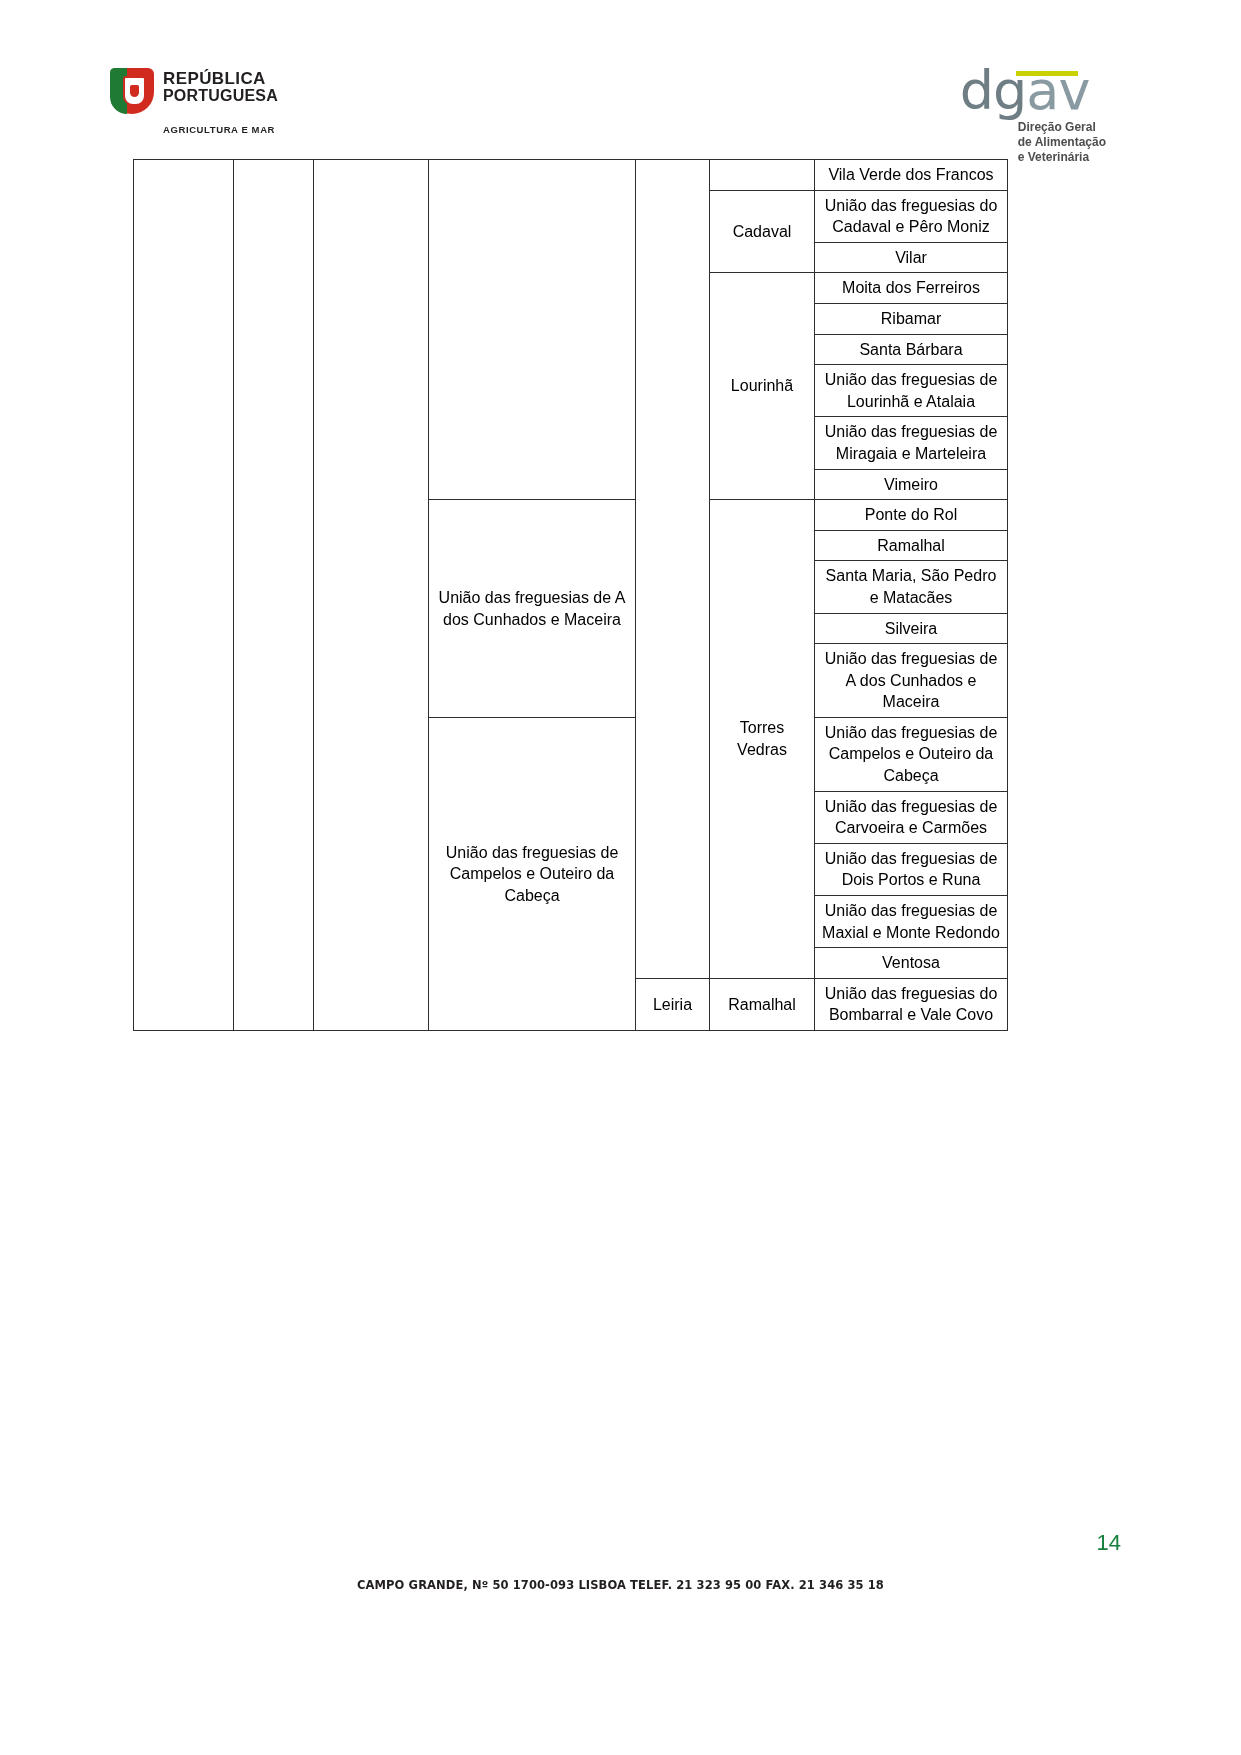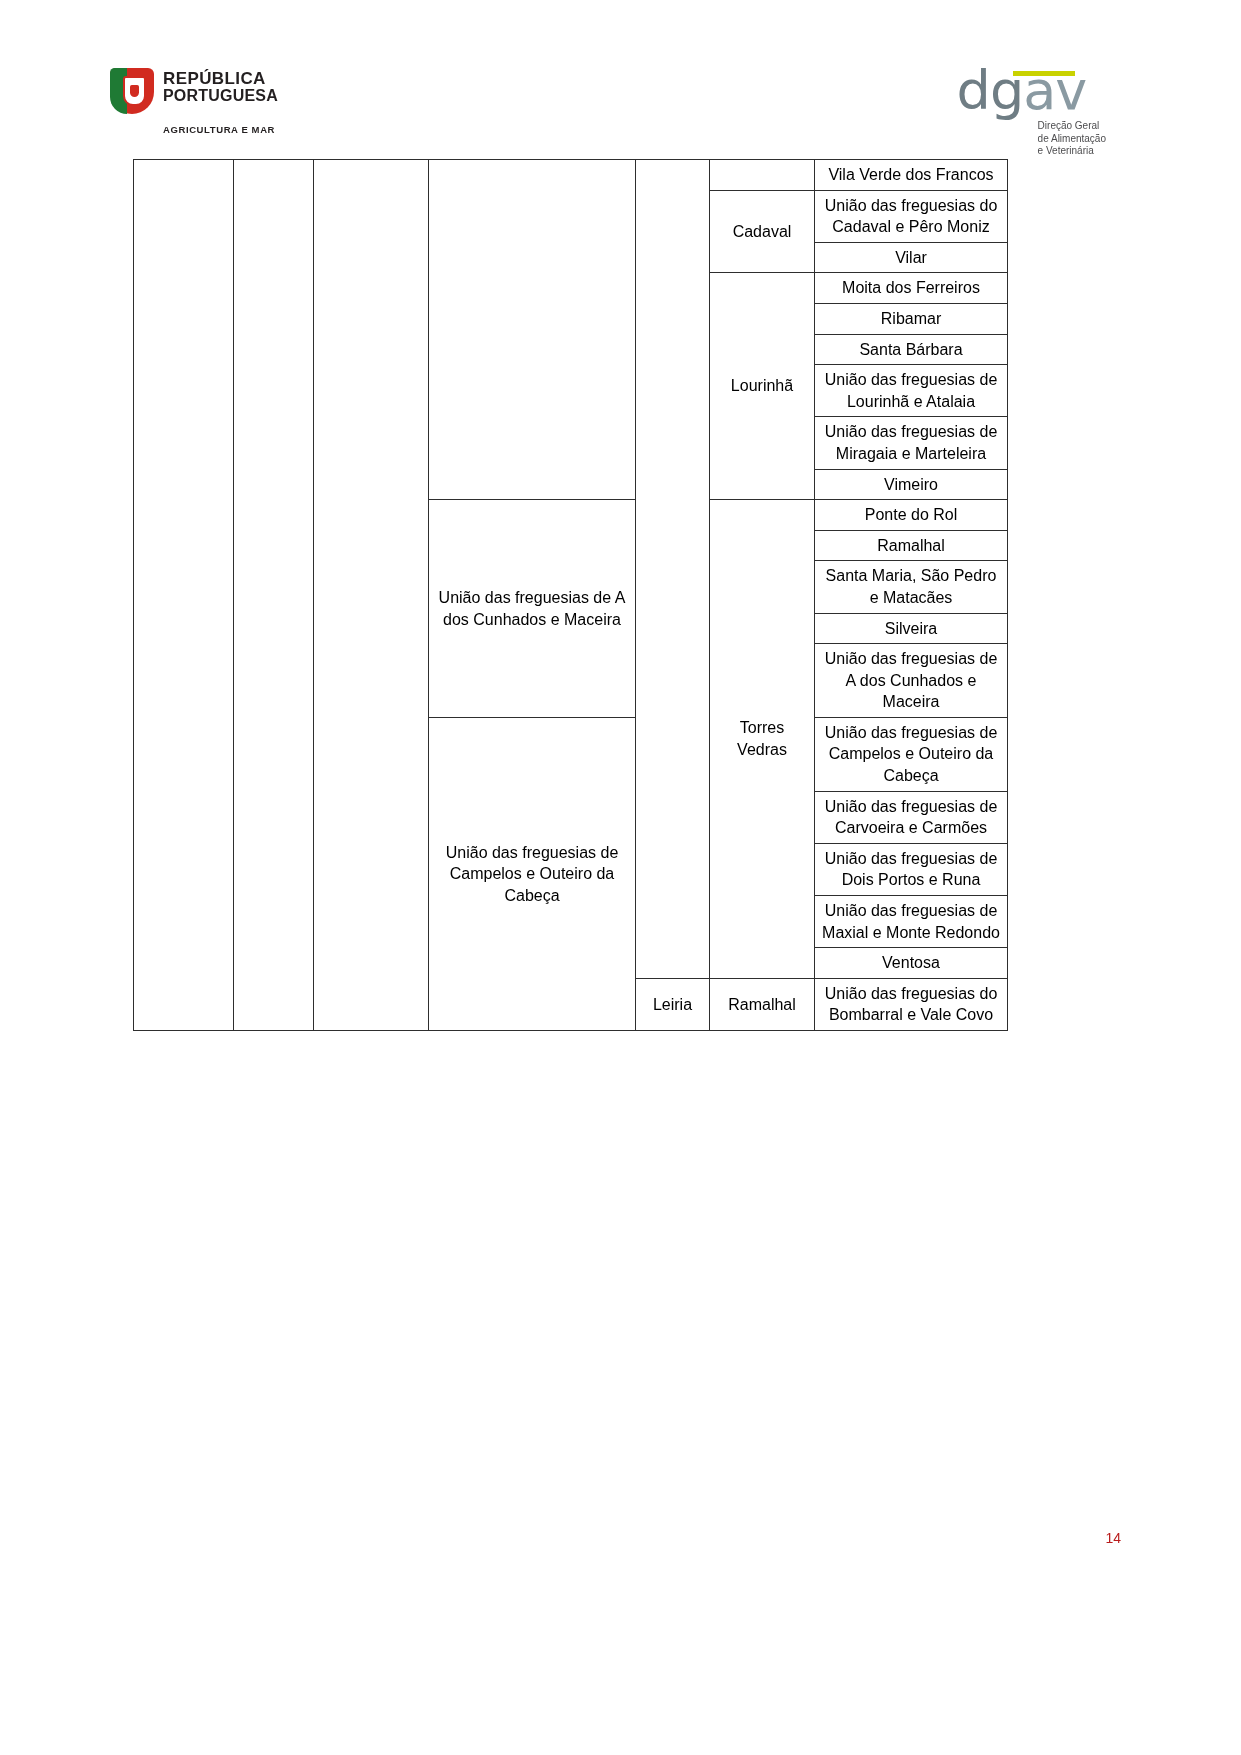--- a/index.html
+++ b/index.html
@@ -121,23 +121,23 @@
   .dgav-bar {
     position: absolute;
     left: 56px;
     top: 7px;
     width: 62px;
     height: 5px;
     background: #c9d200;
   }
   .dgav-sub {
     margin-top: 2px;
-    margin-left: 81px;
-    font-size: 10px;
-    font-weight: normal;
+    margin-left: 58px;
+    font-size: 12px;
+    font-weight: bold;
     line-height: 1.25;
     color: #4d4d4f;
   }
 
   
   .tbl-wrap {
     position: absolute;
     left: 133px;
     top: 159px;
   }
@@ -175,22 +175,22 @@
     font-family: "DejaVu Sans", sans-serif;
     font-size: 11.5px;
     font-weight: bold;
     letter-spacing: 0.1px;
     color: #231f20;
   }
   .page-num {
     position: absolute;
     right: 120px;
     top: 1530px;
-    font-size: 14px;
-    color: #b91c1c;
+    font-size: 22px;
+    color: #15803d;
     font-family: "Liberation Sans", sans-serif;
   }
 </style>
 </head>
 <body>
 
 <div class="page">
 
   <div class="header">
 
@@ -303,14 +303,17 @@
           <td class="c5">Leiria</td>
           <td class="c6">Ramalhal</td>
           <td class="c7">União das freguesias do Bombarral e Vale Covo</td>
         </tr>
       </tbody>
     </table>
   </div>
 
   <div class="page-num">14</div>
 
+  <div class="footer">
+    <div class="addr">CAMPO GRANDE, Nº 50 1700-093 LISBOA TELEF. 21 323 95 00 FAX. 21 346 35 18</div>
+  </div>
 
 </div>
 
 </body></html>

